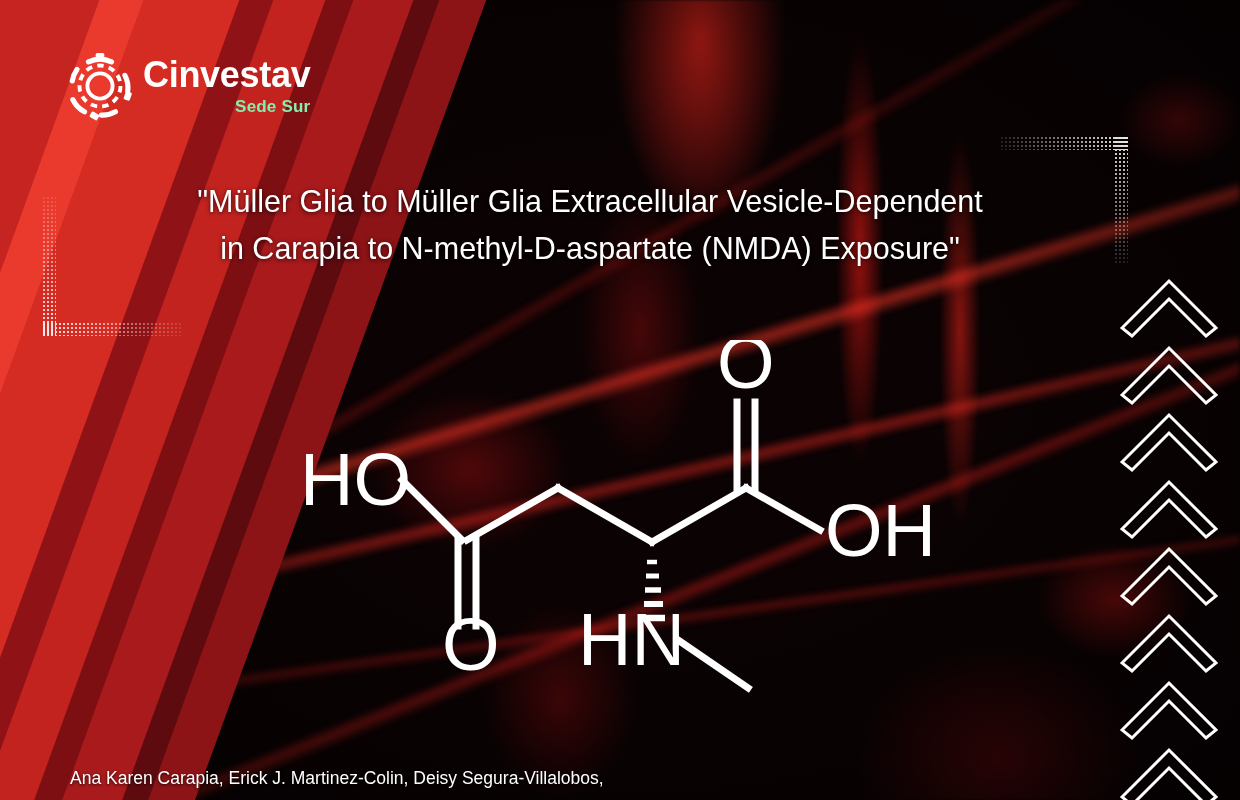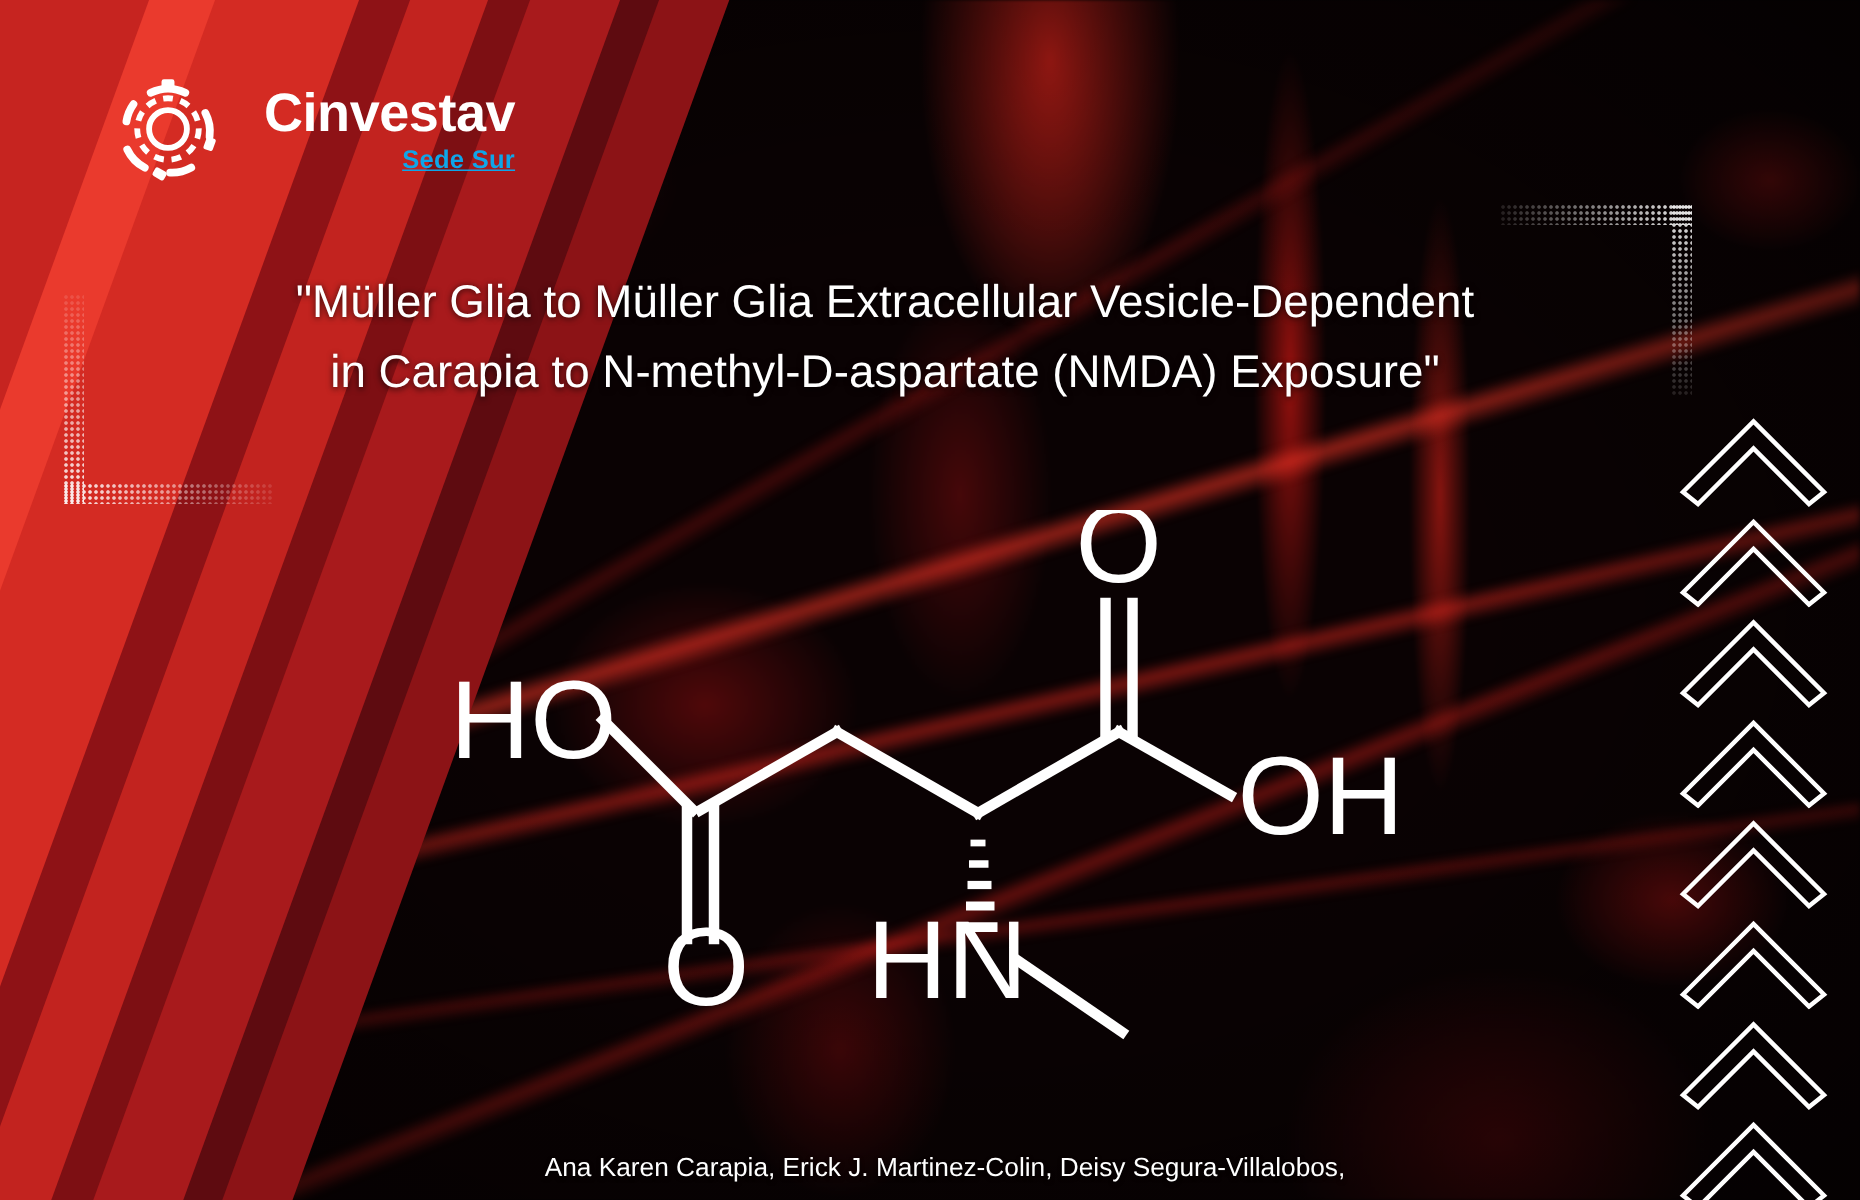--- a/index.html
+++ b/index.html
@@ -52,25 +52,25 @@
   }
 
   
   .ribbon{ position:absolute; top:0; left:0; width:760px; height:800px; }
   .stripe{
     position:absolute; top:-260px; height:1330px;
     transform:rotate(20deg); transform-origin:top left;
   }
 
   
-  .logo{ position:absolute; left:76px; top:50px; display:flex; align-items:center; gap:28px; }
+  .logo{ position:absolute; left:64px; top:50px; display:flex; align-items:center; gap:7px; }
   .logo-mark{ width:72px; height:72px; }
   .logo-words{ display:flex; flex-direction:column; align-items:flex-end; line-height:1; }
   .logo-name{ font-size:36px; font-weight:bold; color:#fff; letter-spacing:-.3px; }
-  .logo-sub{ font-size:17px; font-weight:bold; color:#0ea5e9; margin-top:5px; letter-spacing:.2px;text-decoration:underline; }
+  .logo-sub{ font-size:17px; font-weight:bold; color:#86efac; margin-top:5px; letter-spacing:.2px; }
 
   
   .halftone{
     position:absolute;
     background-image:
       radial-gradient(circle at 50% 50%, rgba(255,255,255,.92) 0.9px, rgba(255,255,255,0) 1.5px);
     background-size:4px 4px;
   }
   .ht-tr-h{ left:1000px; top:136px; width:128px; height:14px;
             -webkit-mask-image:linear-gradient(90deg,rgba(0,0,0,.12),rgba(0,0,0,1));
@@ -95,22 +95,22 @@
     text-align:center; color:#fff;
     font-size:30.5px; line-height:47px; font-weight:normal;
     text-shadow:0 1px 4px rgba(0,0,0,.75);
   }
 
   
   .molecule{ position:absolute; left:280px; top:340px; width:690px; height:380px; }
 
   
   .authors{
-    position:absolute; left:80px; bottom:8px; width:1100px;
-    text-align:center; color:#fff; font-size:17.5px; line-height:28px;
+    position:absolute; left:70px; bottom:8px; width:1100px;
+    color:#fff; font-size:17.5px; line-height:28px;
     text-shadow:0 1px 3px rgba(0,0,0,.8);
   }
 </style>
 </head>
 <body>
 
 <div id="slide">
 
   <div class="bg-photo"></div>
   <div class="bg-streaks"></div>

